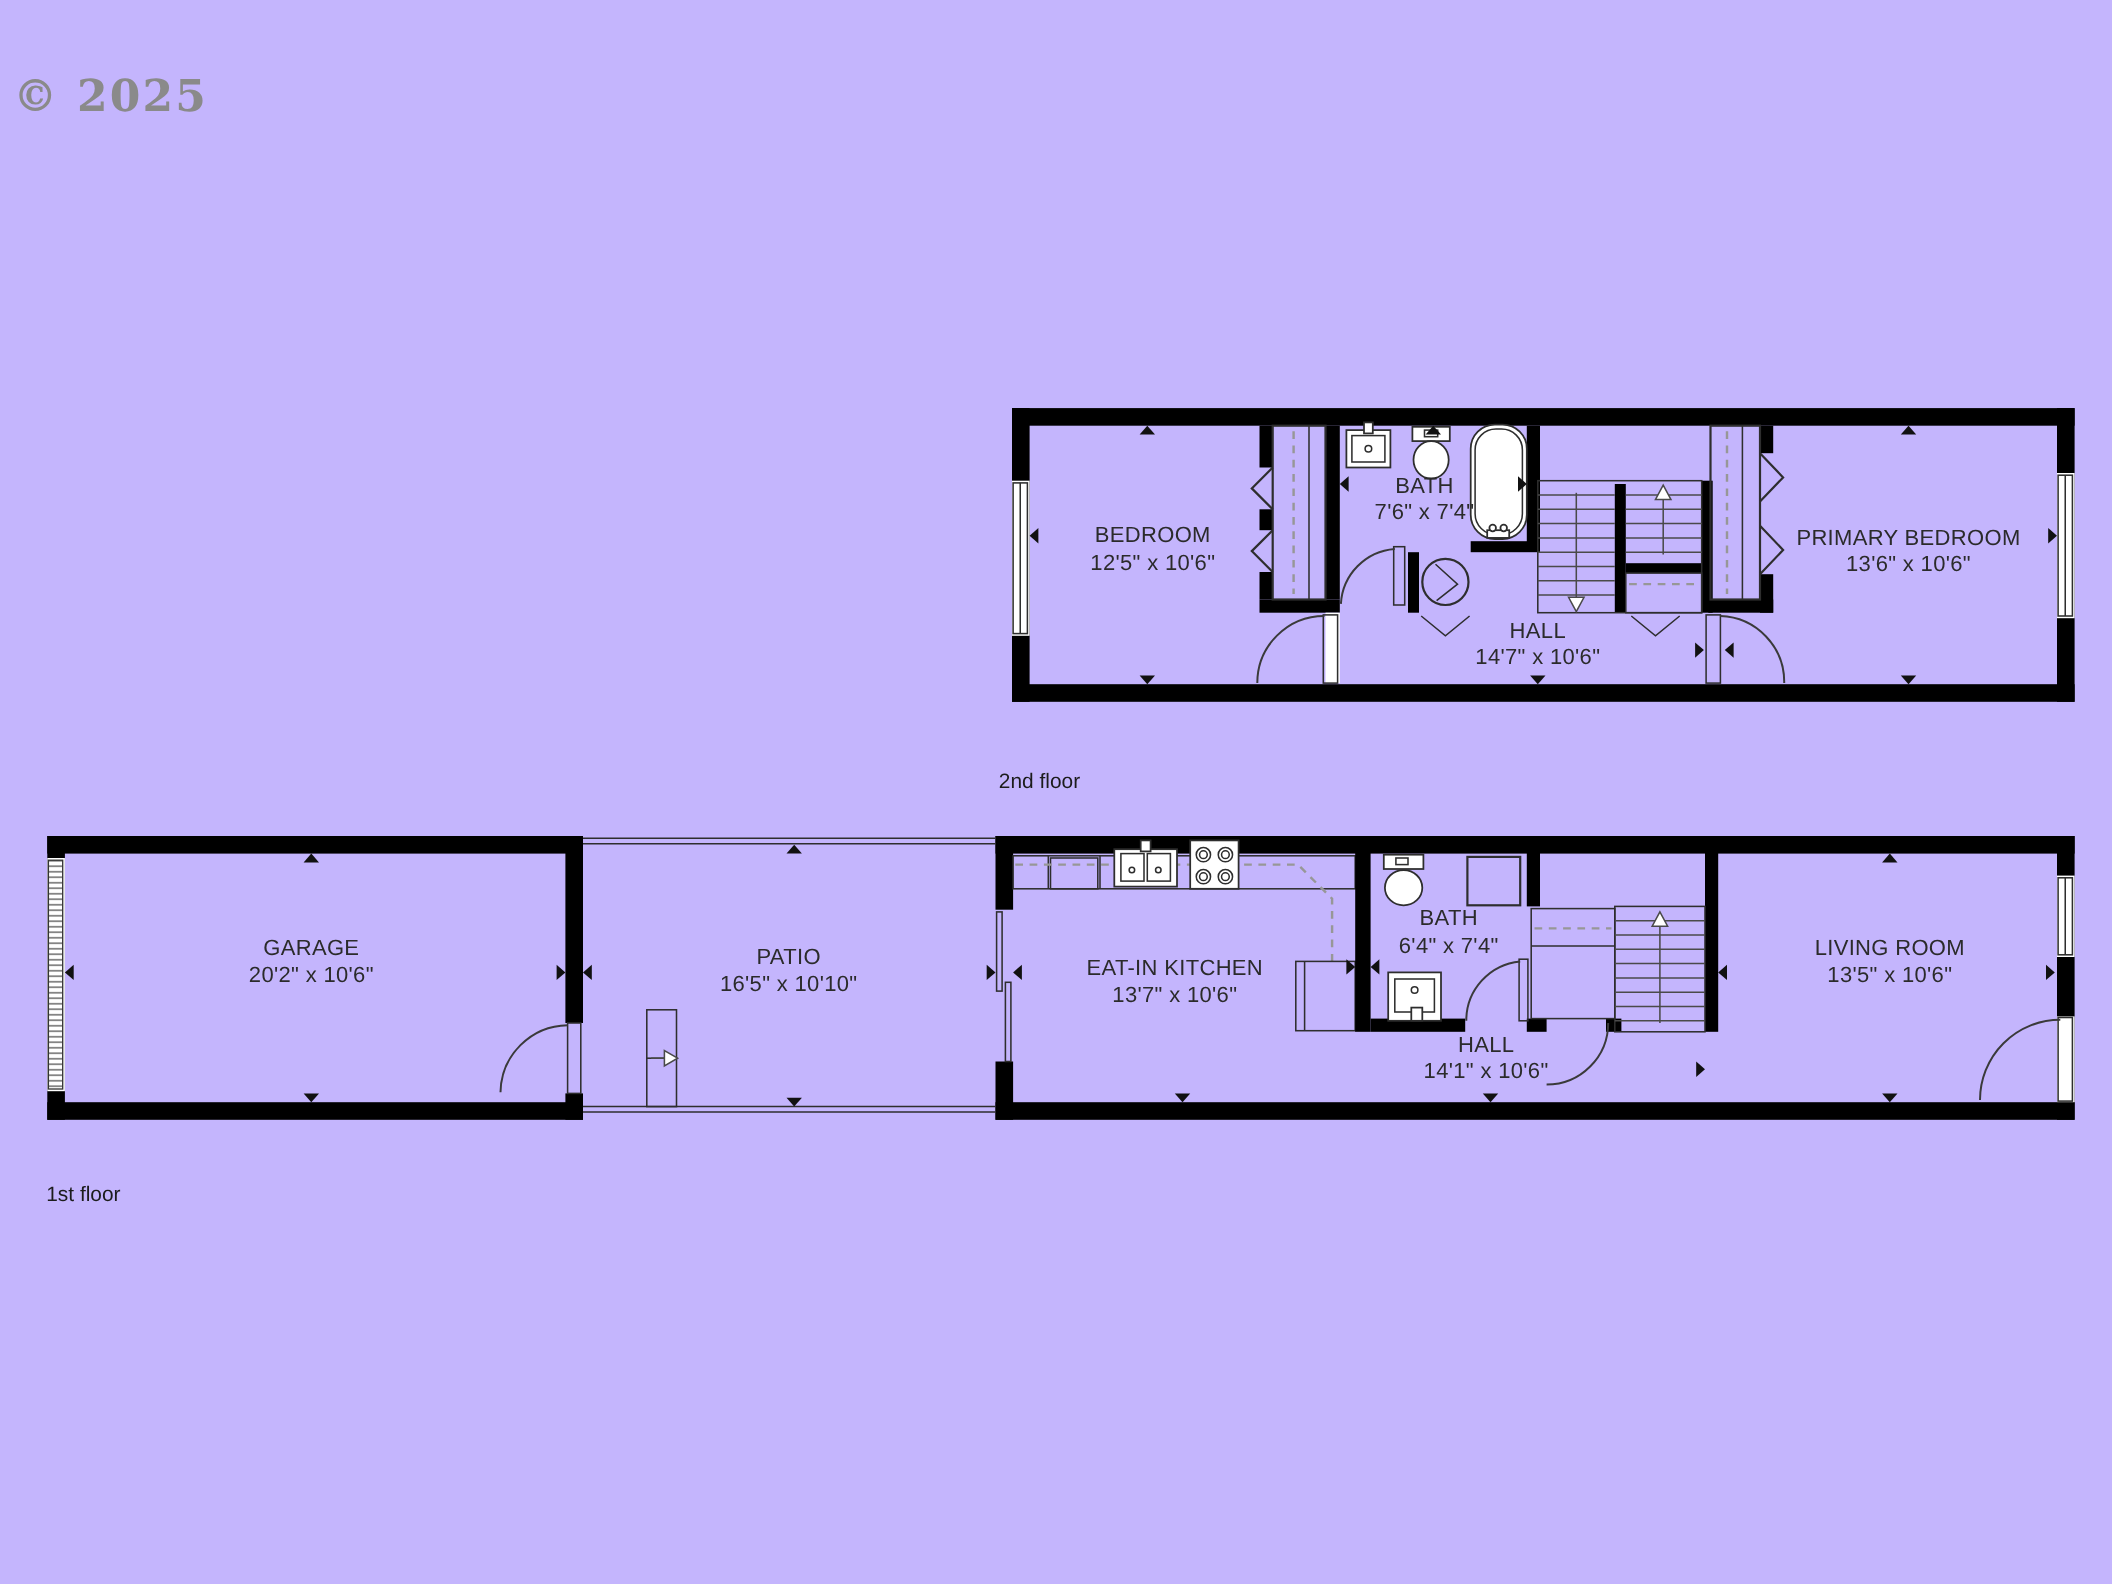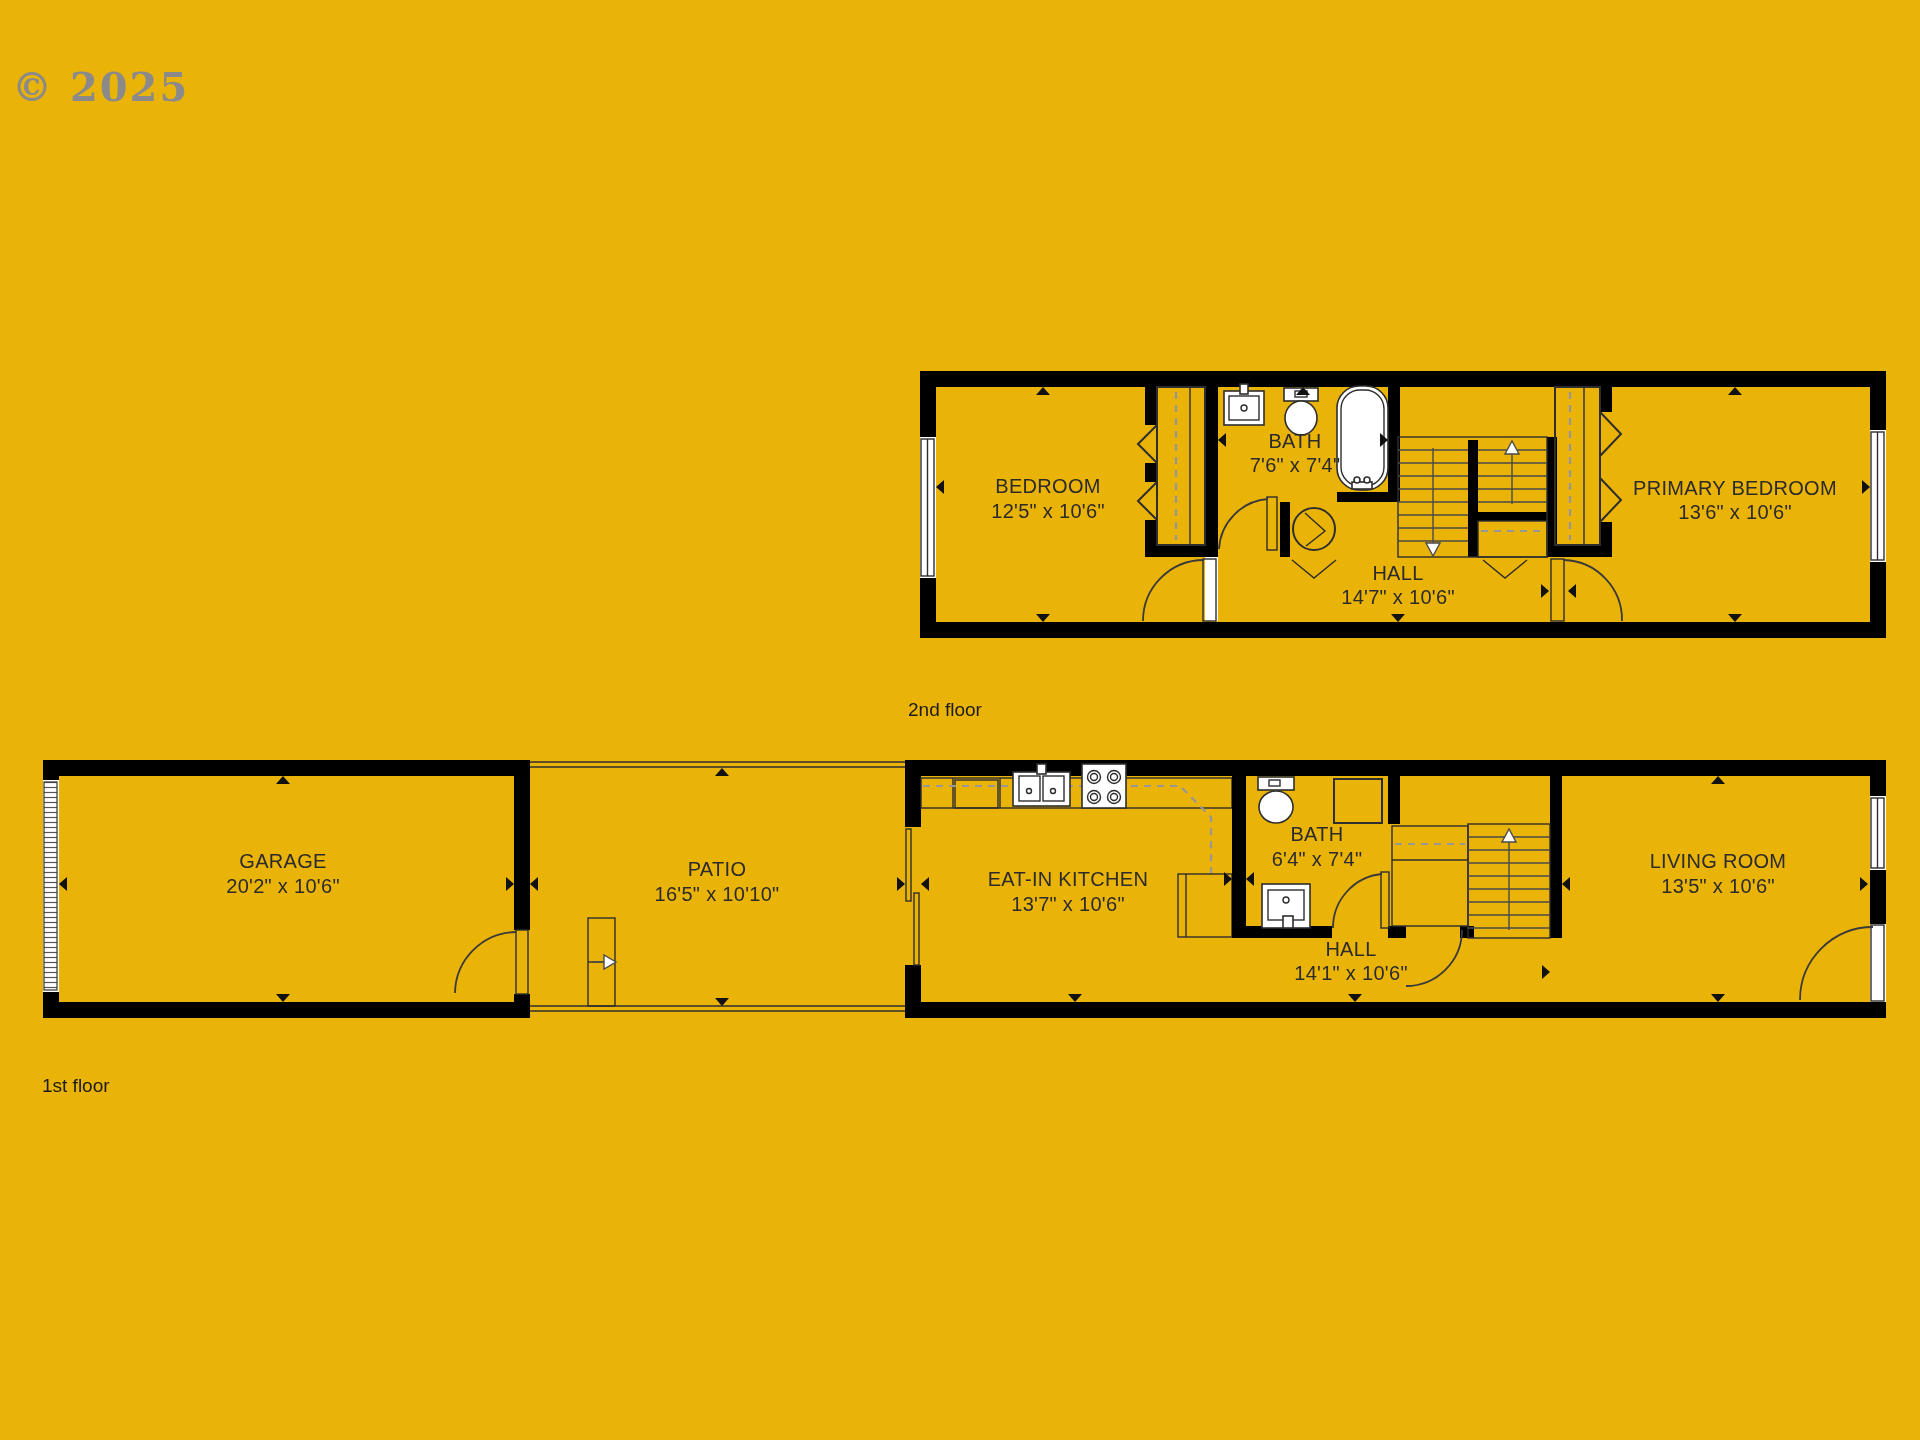--- a/index.html
+++ b/index.html
@@ -1,17 +1,17 @@
 <!DOCTYPE html>
 <html><head>
 <meta charset="utf-8">
 <style>
   html,body{margin:0;padding:0;background:#fff;}
   body{width:1920px;height:1440px;overflow:hidden;font-family:"Liberation Sans",sans-serif;}
-  .stage{position:relative;width:1920px;height:1440px;background:#eab308;}
+  .stage{position:relative;width:1920px;height:1440px;background:#c4b5fd;}
   svg{position:absolute;left:0;top:0;}
   .w{fill:#000;}
   .t{fill:none;stroke:#2e2e2e;stroke-width:2;}
   .t1{fill:none;stroke:#2e2e2e;stroke-width:1.4;}
   .fw{fill:#fff;stroke:#2e2e2e;stroke-width:1.6;}
   .gap{fill:#fff;stroke:none;}
   .d{fill:none;stroke:#979797;stroke-width:2.2;stroke-dasharray:7 6;}
   .tr{stroke:#4a4a4a;stroke-width:1.4;}
   .ar{fill:none;stroke:#3a3a3a;stroke-width:1.8;}
   .tk{fill:#111;}

